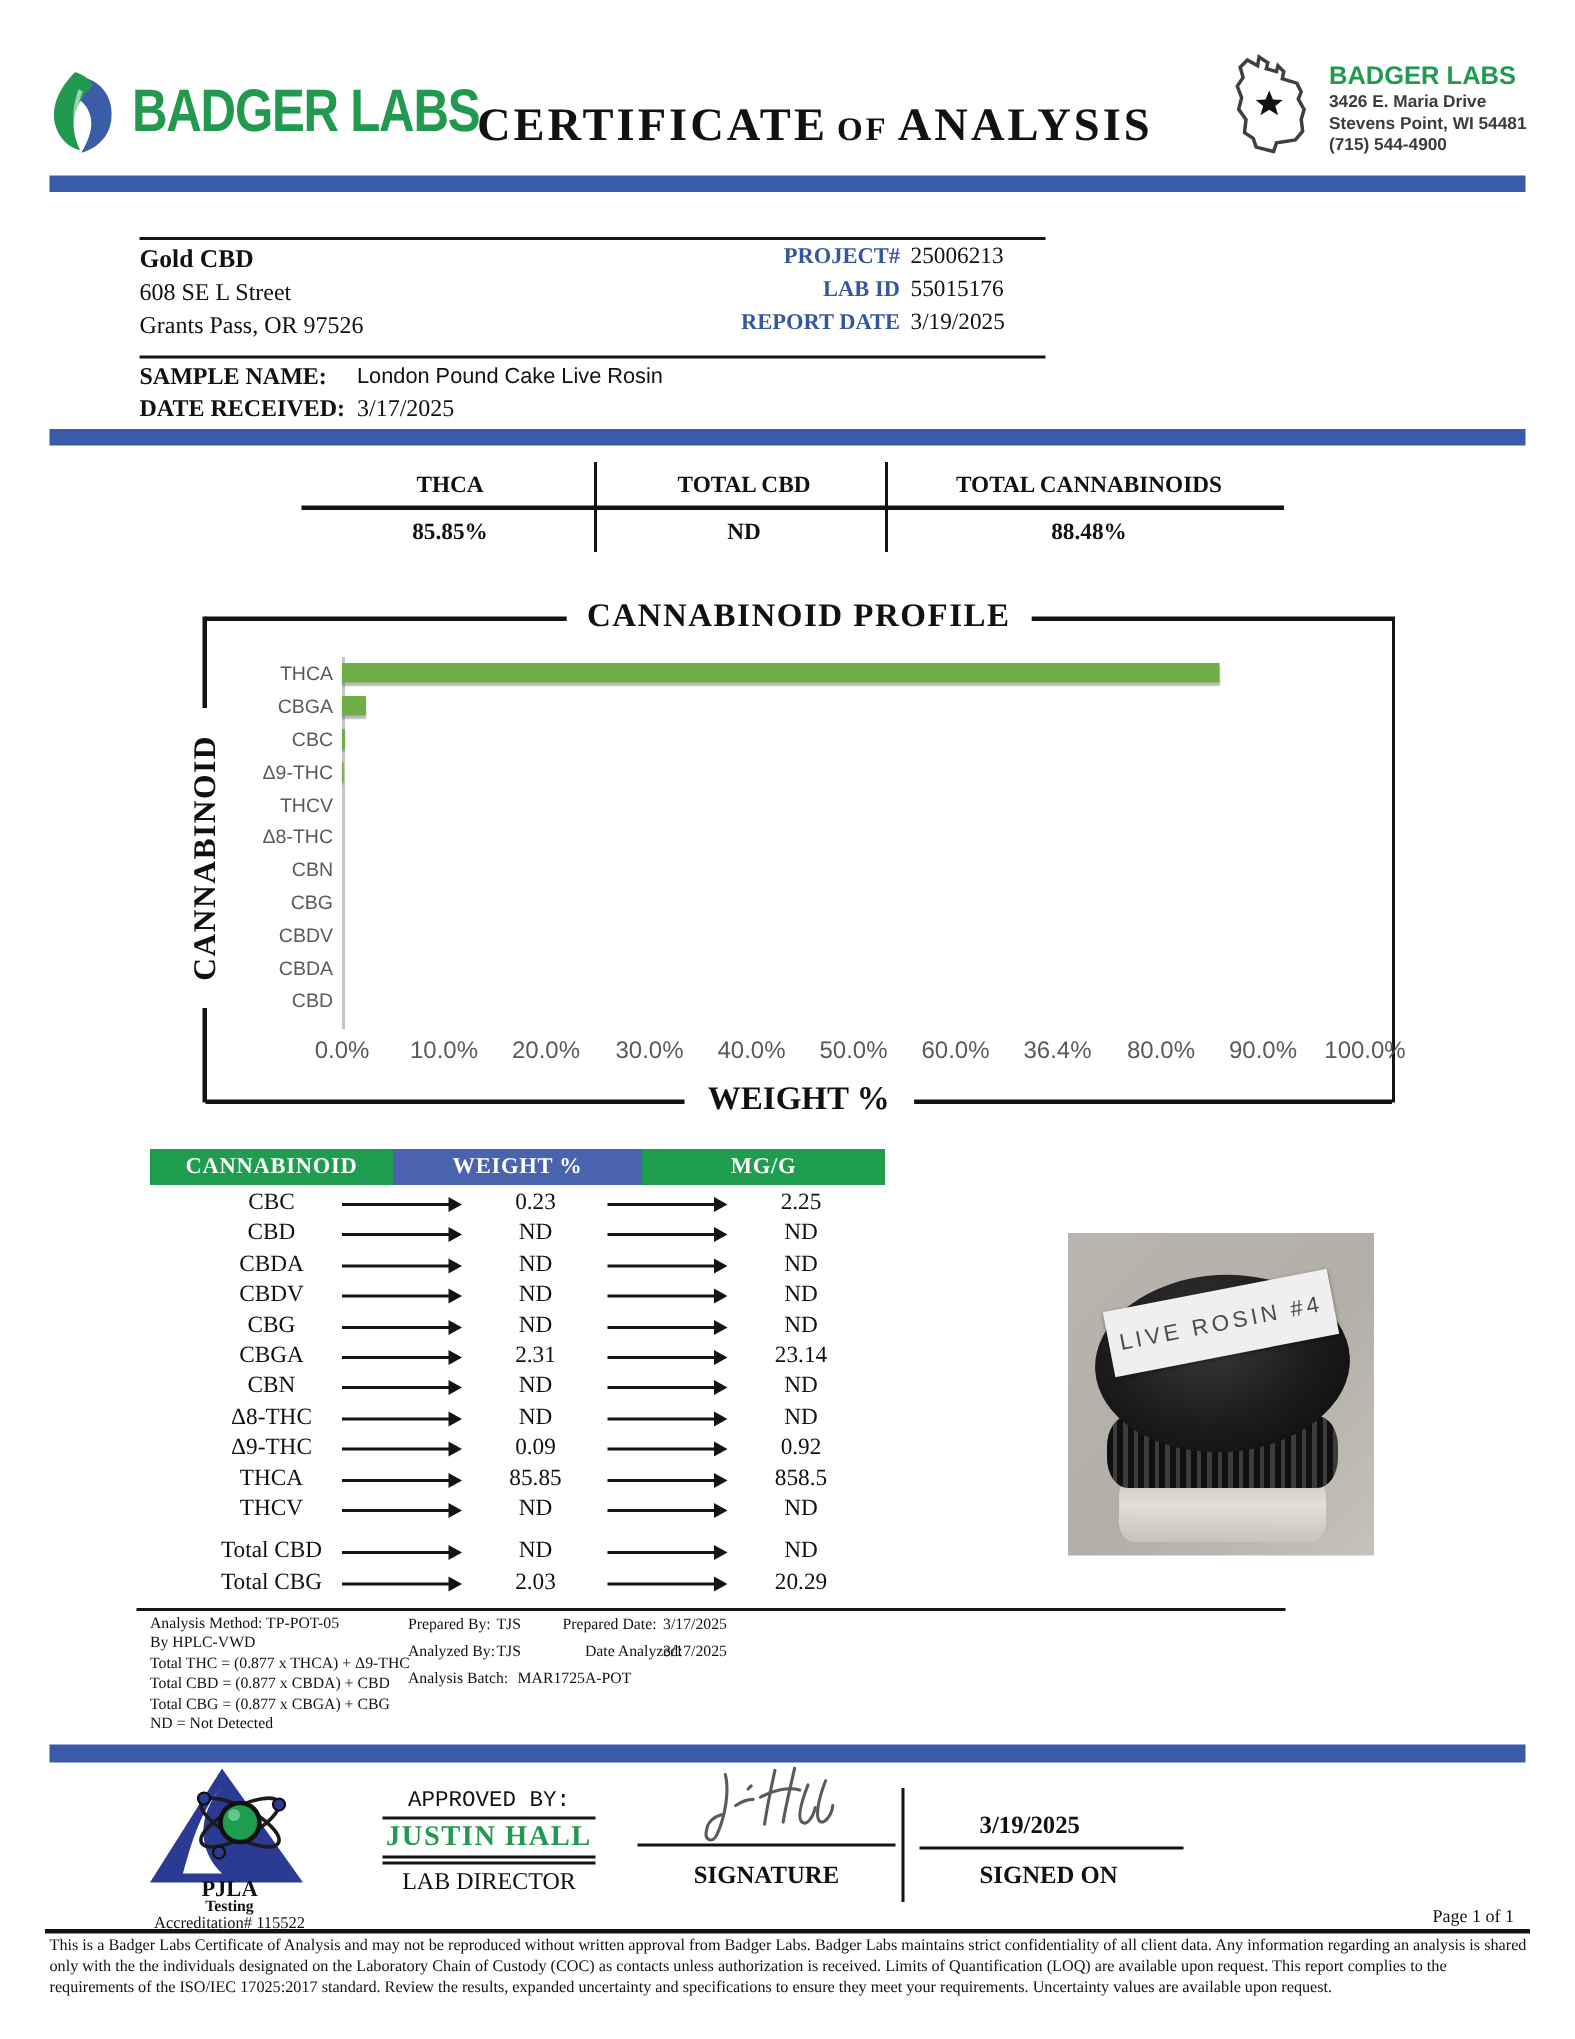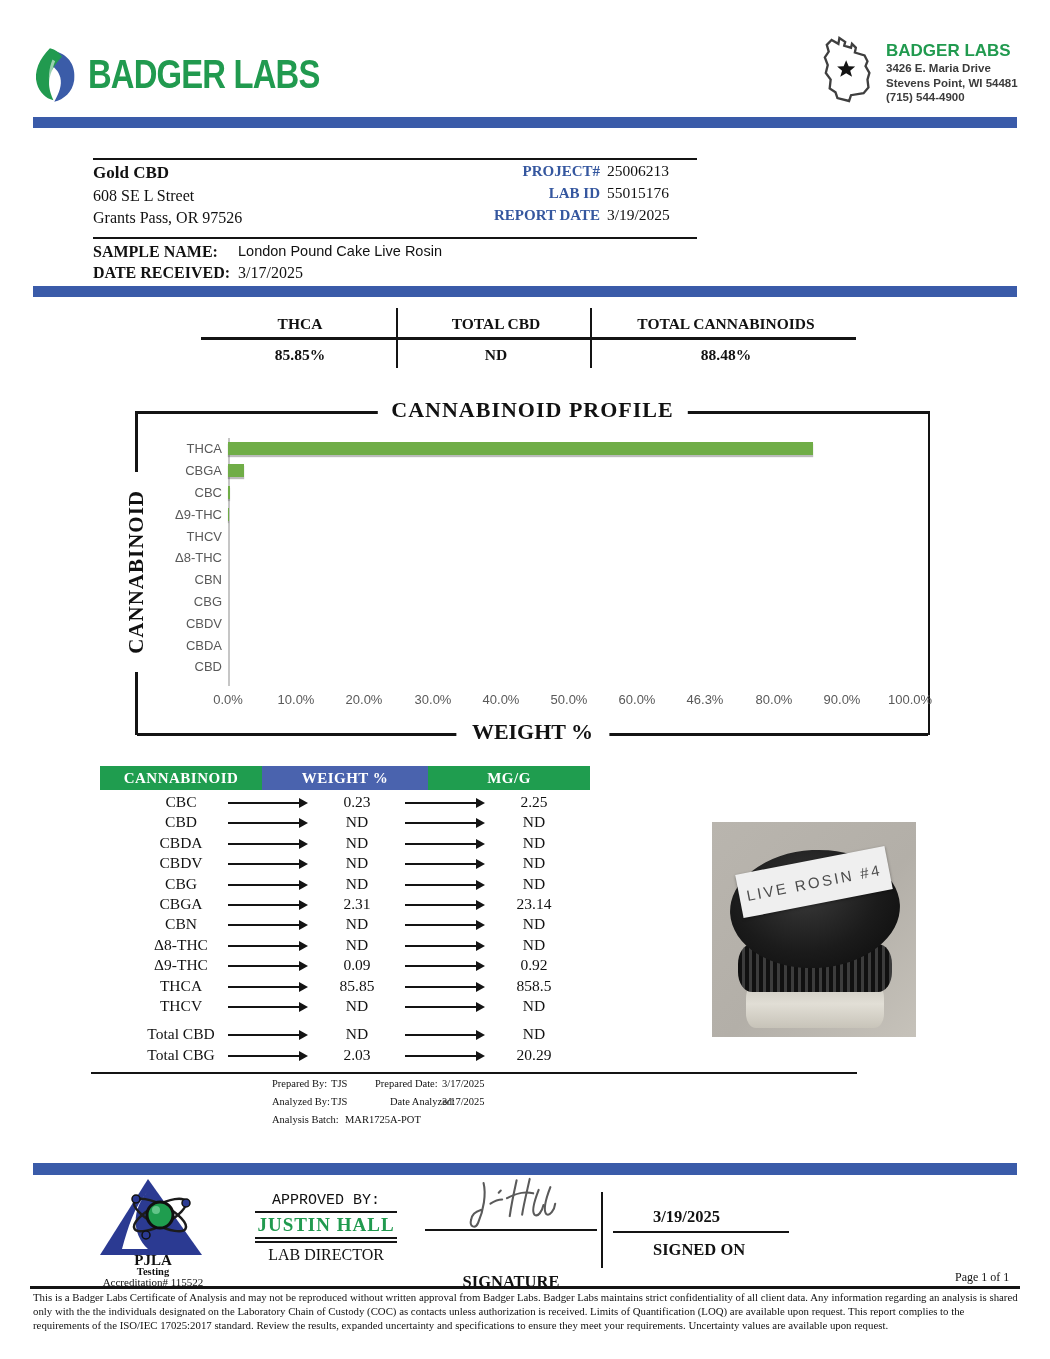--- a/index.html
+++ b/index.html
@@ -40,21 +40,21 @@
   .ylab span{writing-mode:vertical-rl;transform:rotate(180deg);font-size:21px;font-weight:bold;letter-spacing:1px;}
   .xlab{position:absolute;left:50%;top:319px;transform:translateX(-50%);background:#fff;
         padding:0 16px;font-size:22px;font-weight:bold;z-index:2;white-space:nowrap;}
   .plot{position:absolute;left:93px;top:38px;width:682px;height:240px;}
   .yaxis{position:absolute;left:93px;top:38px;width:2px;height:248px;background:#c6c6c6;}
   .chart-row{position:relative;height:21.8px;display:flex;align-items:center;}
   .cat-label{position:absolute;left:-90px;width:84px;text-align:right;font-family:"Liberation Sans",sans-serif;
              font-size:13px;color:#595959;}
   .chart-bar{height:13px;background:#70ad47;box-shadow:0 2px 1px rgba(60,60,60,.35);}
   .tick{position:absolute;top:292px;width:68px;text-align:center;font-family:"Liberation Sans",sans-serif;
-        font-size:13px;color:#595959;}
+        font-size:16px;color:#595959;}
 
   
   .rt-head{position:absolute;left:100px;top:766px;width:490px;height:24px;display:flex;}
   .rt-head .cell{display:flex;align-items:center;justify-content:center;color:#fff;
                  font-weight:bold;font-size:15px;letter-spacing:.5px;}
   .cell.g{background:#1f9d4f;}
   .cell.bl{background:#4a63ae;}
   .rows{position:absolute;left:100px;top:793px;width:494px;}
   .crow{position:relative;height:20.4px;font-size:15.5px;}
   .crow .analyte{position:absolute;left:0;width:162px;text-align:center;}
@@ -96,20 +96,25 @@
 
   <div class="abs" style="left:30px;top:46px;width:52px;height:58px;">
     <svg width="52" height="58" viewBox="0 0 60 64">
       <path fill="#3b5ca8" d="M30,5 C45,9 53,22 51,38 C49,52 39,60 28,63 C34,52 37,44 35,35 C33,27 28,23 22,19 C25,13 27,9 30,5 Z"></path>
       <path fill="#219a4f" d="M23,1 C11,13 4,28 8,42 C11,52 18,59 27,61 C22,50 21,42 23,34 C25,25 31,17 37,11 C33,5 28,2 23,1 Z"></path>
       <path fill="#ffffff" d="M26,14 C22,24 20,36 24,50 L27,49 C24,37 25,25 29,16 Z" opacity=".55"></path>
     </svg>
   </div>
   <div class="abs logo-text" style="left:88px;top:52px;">BADGER LABS</div>
 
+  <div class="abs coa-title" style="left:318px;top:65px;">
+    <span class="big">CERTIFICATE</span>
+    <span class="small">OF</span>
+    <span class="big">ANALYSIS</span>
+  </div>
 
   <div class="abs" style="left:820px;top:33px;width:62px;height:74px;">
     <svg width="62" height="74" viewBox="0 0 64 74">
       <path fill="#ffffff" stroke="#3f3f3f" stroke-width="2.4" d="M12,6 L19,10 L20,4 L26,8 L25,12 L32,14 L33,10 L37,14 L36,19 L46,22 L49,28 L47,33 L51,40 L49,47 L50,55 L45,61 L32,63 L30,69 L18,66 L16,60 L10,56 L11,47 L6,40 L8,32 L5,24 L9,18 L7,11 Z"></path>
       <path fill="#141414" d="M27,27 L29.6,33.2 L36.3,33.5 L31.2,37.7 L33.1,44 L27,40.3 L20.9,44 L22.8,37.7 L17.7,33.5 L24.4,33.2 Z"></path>
     </svg>
   </div>
   <div class="abs labinfo" style="left:886px;top:40px;">
     <div class="nm">BADGER LABS</div>
     <div class="ad">3426 E. Maria Drive</div>
@@ -211,21 +216,21 @@
         </div>
     </div>
 
     <span class="tick" style="left:59px;">0.0%</span>
     <span class="tick" style="left:127px;">10.0%</span>
     <span class="tick" style="left:195px;">20.0%</span>
     <span class="tick" style="left:264px;">30.0%</span>
     <span class="tick" style="left:332px;">40.0%</span>
     <span class="tick" style="left:400px;">50.0%</span>
     <span class="tick" style="left:468px;">60.0%</span>
-    <span class="tick" style="left:536px;">46.3%</span>
+    <span class="tick" style="left:536px;">36.4%</span>
     <span class="tick" style="left:605px;">80.0%</span>
     <span class="tick" style="left:673px;">90.0%</span>
     <span class="tick" style="left:741px;">100.0%</span>
   </div>
 
   <div class="rt-head">
     <div class="cell g" style="width:162px;">CANNABINOID</div>
     <div class="cell bl" style="width:166px;">WEIGHT %</div>
     <div class="cell g" style="width:162px;">MG/G</div>
   </div>
@@ -319,20 +324,28 @@
     <div class="crow">
         <span class="analyte">Total CBG</span>
         <span class="arr arr1"></span>
         <span class="wval">2.03</span>
         <span class="arr arr2"></span>
         <span class="mval">20.29</span>
       </div>
   </div>
 
   <div class="hline" style="left:91px;top:1072px;width:766px;height:1.5px;"></div>
+  <div class="abs note" style="left:100px;top:1076px;">
+    <div>Analysis Method: TP-POT-05</div>
+    <div>By HPLC-VWD</div>
+    <div>Total THC = (0.877 x  THCA) + Δ9-THC</div>
+    <div>Total CBD = (0.877 x  CBDA) + CBD</div>
+    <div>Total CBG = (0.877 x  CBGA) + CBG</div>
+    <div>ND = Not Detected</div>
+  </div>
   <div class="abs note" style="left:272px;top:1077px;">Prepared By:</div>
   <div class="abs note" style="left:331px;top:1077px;">TJS</div>
   <div class="abs note" style="left:375px;top:1077px;">Prepared Date:</div>
   <div class="abs note" style="left:442px;top:1077px;">3/17/2025</div>
   <div class="abs note" style="left:272px;top:1095px;">Analyzed By:</div>
   <div class="abs note" style="left:331px;top:1095px;">TJS</div>
   <div class="abs note" style="left:390px;top:1095px;">Date Analyzed:</div>
   <div class="abs note" style="left:442px;top:1095px;">3/17/2025</div>
   <div class="abs note" style="left:272px;top:1113px;">Analysis Batch:</div>
   <div class="abs note" style="left:345px;top:1113px;">MAR1725A-POT</div>
@@ -378,21 +391,21 @@
         <path d="M52,30 l3,-3"></path>
         <path d="M78,12 C74,30 70,50 68,64"></path>
         <path d="M97,10 C93,28 88,48 86,62"></path>
         <path d="M64,38 C76,31 91,28 102,31"></path>
         <path d="M110,26 C103,44 100,58 104,62 C109,66 115,57 117,48"></path>
         <path d="M127,22 C120,40 117,56 121,61 C126,65 133,55 134,46"></path>
       </g>
     </svg>
   </div>
   <div class="appr-line" style="left:425px;top:1229px;width:172px;"></div>
-  <div class="abs ctr b" style="left:425px;top:1272px;width:172px;font-size:16.5px;">SIGNATURE</div>
+  <div class="abs ctr b" style="left:425px;top:1240px;width:172px;font-size:16.5px;">SIGNATURE</div>
 
   <div class="vline" style="left:601px;top:1192px;height:76px;"></div>
 
   <div class="abs b" style="left:653px;top:1207px;font-size:16.5px;">3/19/2025</div>
   <div class="appr-line" style="left:613px;top:1231px;width:176px;"></div>
   <div class="abs b" style="left:653px;top:1240px;font-size:16.5px;">SIGNED ON</div>
 
   <div class="abs" style="left:955px;top:1270px;font-size:12px;">Page 1 of 1</div>
   <div class="hline" style="left:30px;top:1286px;width:990px;height:3px;"></div>
 

